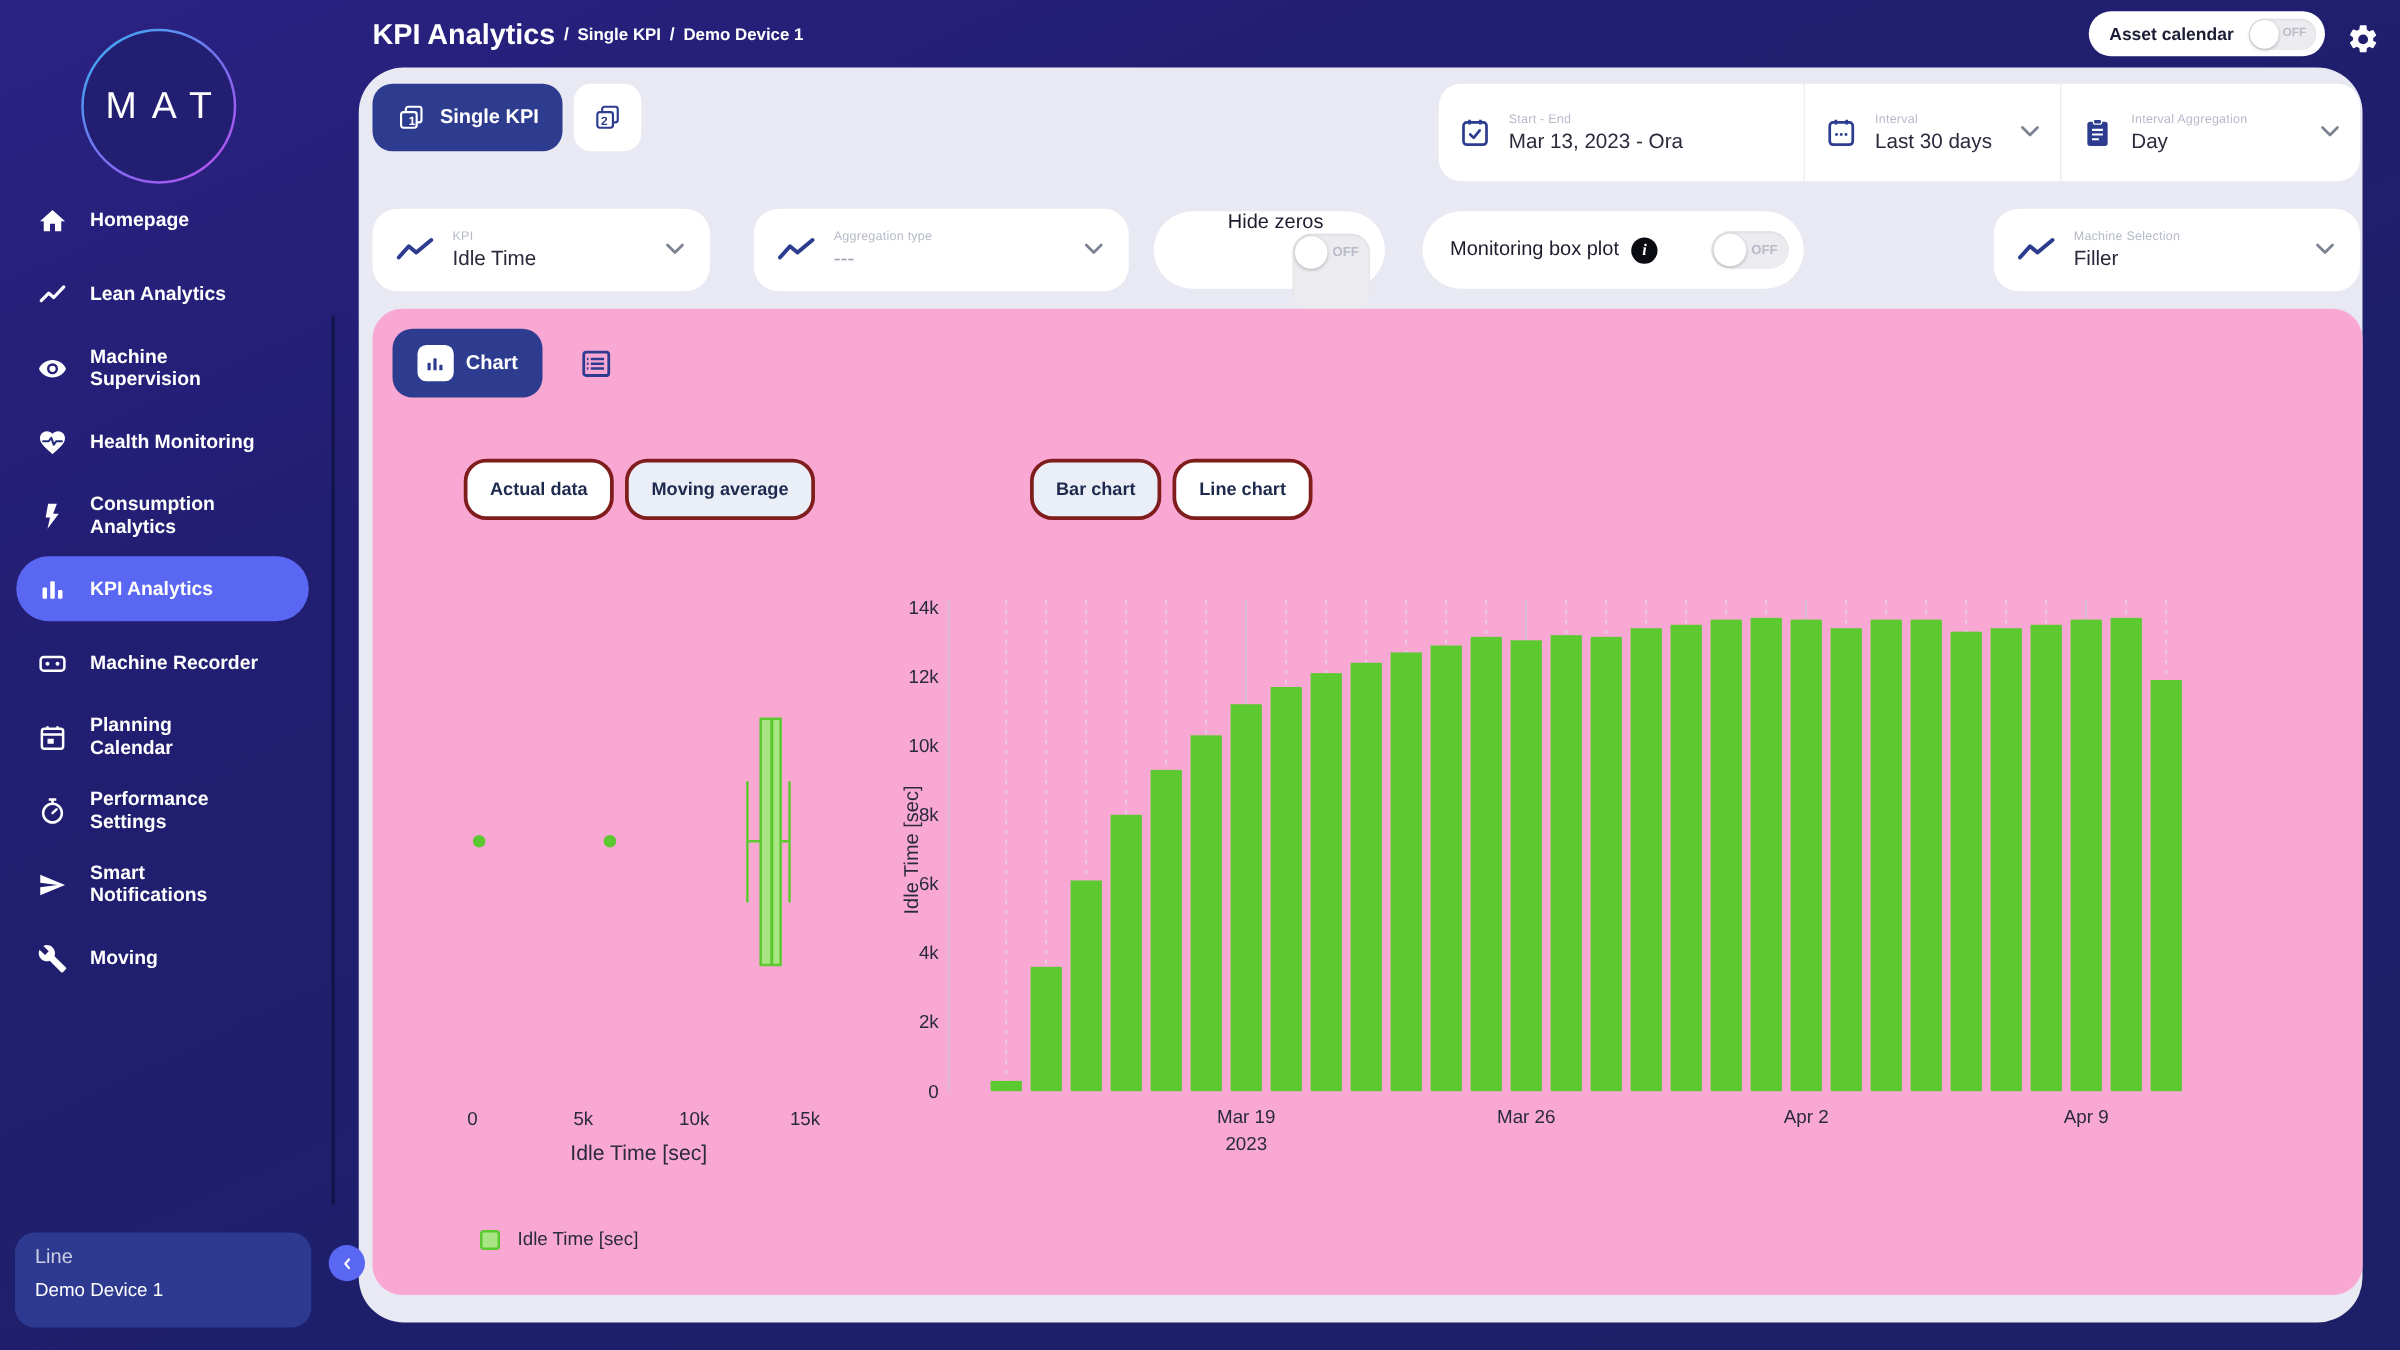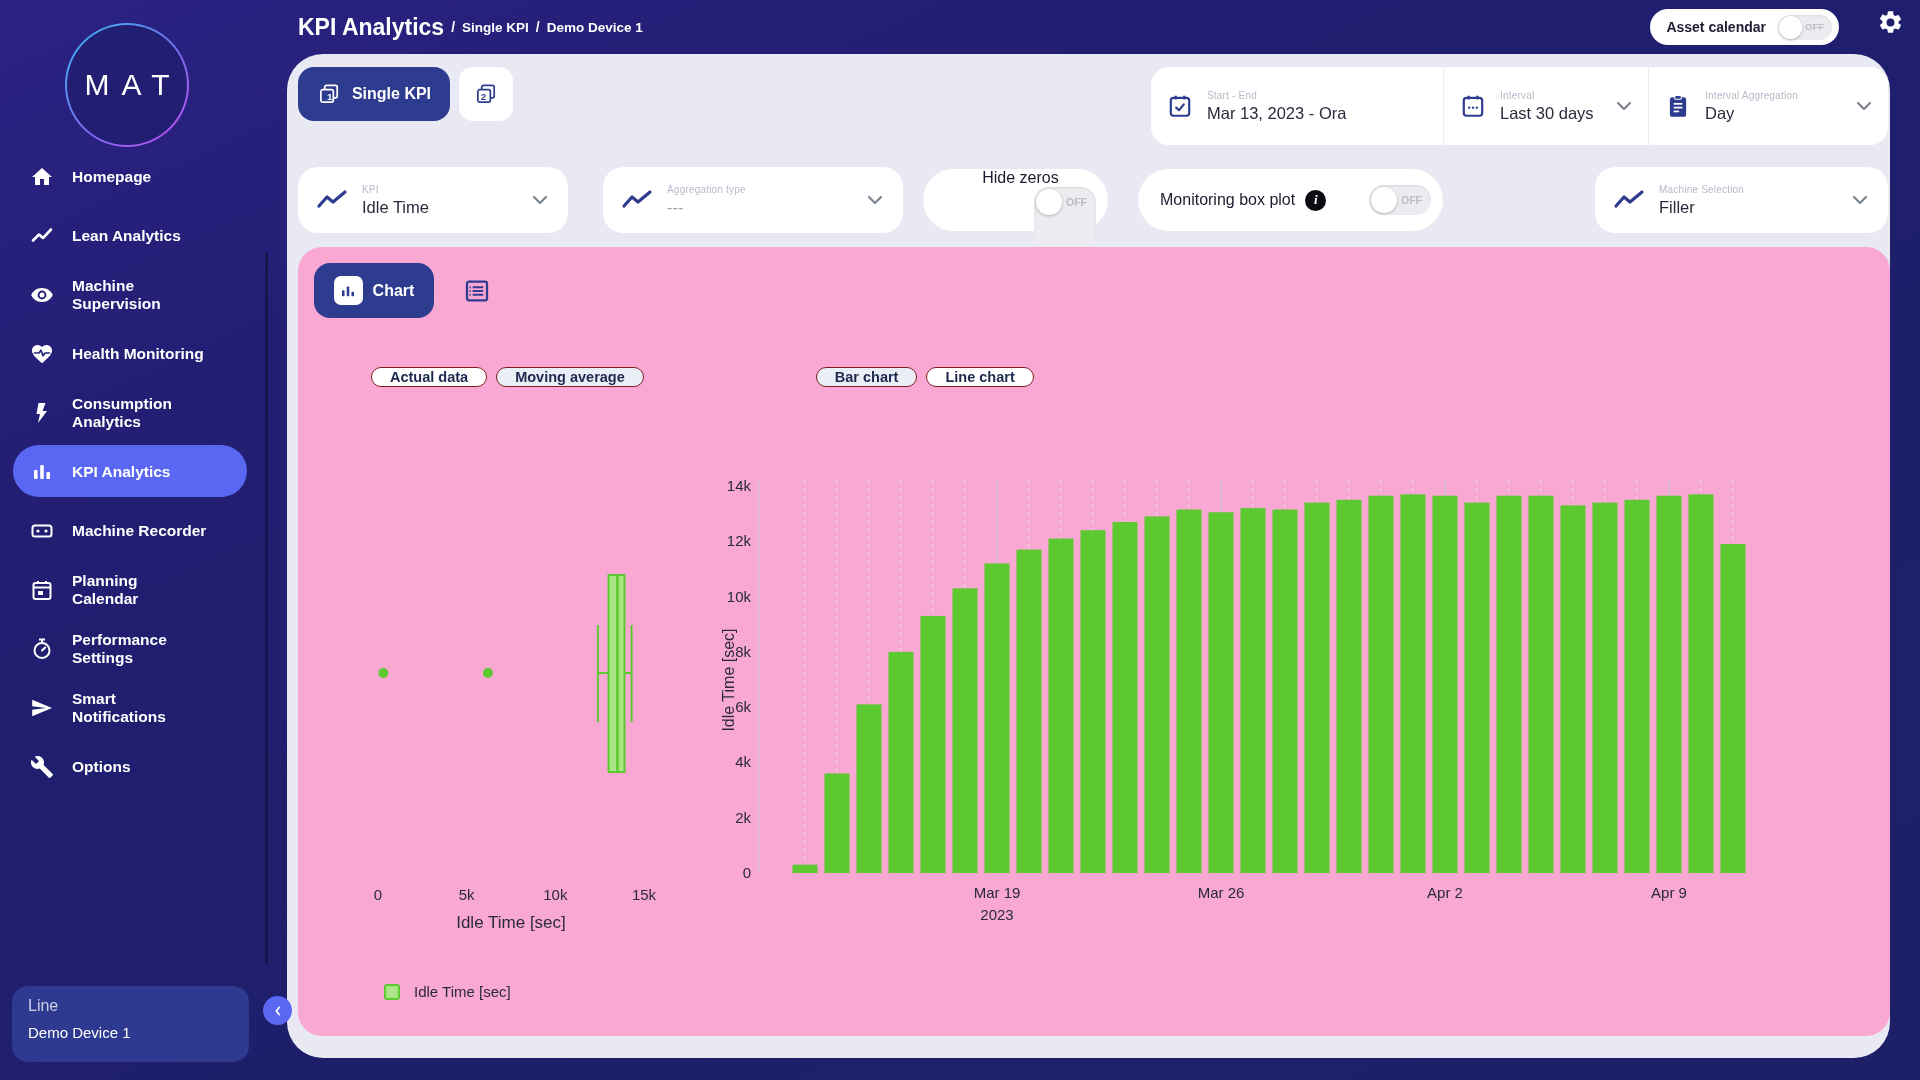--- a/index.html
+++ b/index.html
@@ -32,21 +32,21 @@
   .collapse-btn { position:absolute; left:263px; top:996px; width:29px; height:29px;
     border-radius:50%; background:#5a67f2; z-index:5; display:flex; align-items:center;
     justify-content:center; cursor:pointer; border:none; }
 
   
   .topbar { position:absolute; left:287px; top:0; width:1633px; height:54px;
     display:flex; align-items:center; padding:0 16px 0 11px; }
   .page-title { color:#fff; font-size:23px; font-weight:800; }
   .crumb-sep { color:#fff; font-size:14px; font-weight:700; margin:0 7px; }
   .crumb { color:#fff; font-size:13.5px; font-weight:700; }
-  .topbar-right { margin-left:auto; display:flex; align-items:flex-start;gap:21px; }
+  .topbar-right { margin-left:auto; display:flex; align-items:flex-end; }
   .asset-pill { height:36px; background:#fff; border-radius:18px; display:flex;
     align-items:center; padding:0 7px 0 16px; cursor:pointer; }
   .asset-pill .lbl { font-size:14px; font-weight:600; color:#1d1d35; margin-right:12px; }
   .toggle-sm { width:54px; height:25px; background:#ececf0; border-radius:13px;
     position:relative; box-shadow:inset 0 1px 2px rgba(0,0,0,.08); }
   .toggle-sm .knob { position:absolute; left:1px; top:1px; width:23px; height:23px;
     border-radius:50%; background:#fff; box-shadow:0 1px 3px rgba(0,0,0,.25); }
   .toggle-sm .state { position:absolute; right:8px; top:6px; font-size:9.5px;
     font-weight:700; color:#b9bcc6; }
   .gear { margin-left:17px; width:27px; height:27px; cursor:pointer; }
@@ -99,21 +99,21 @@
     background:#f9a8d4; border-radius:24px; }
   .btn-chart { position:absolute; left:16px; top:16px; width:120px; height:55px;
     background:#2e3c90; border:none; border-radius:16px; display:flex; align-items:center;
     justify-content:center; gap:10px; cursor:pointer; }
   .btn-chart span { color:#fff; font-size:16px; font-weight:700; }
   .mini-sq { width:29px; height:29px; background:#fff; border-radius:7px;
     display:flex; align-items:center; justify-content:center; }
   .btn-table { position:absolute; left:164px; top:29px; width:30px; height:30px;
     background:none; border:none; cursor:pointer; }
   .pills-row { position:absolute; left:73px; top:120px; display:flex; gap:9px; }
-  .pill-btn { height:20px; border-radius:18px; border:1px solid #7f1d1d;
+  .pill-btn { height:49px; border-radius:18px; border:3px solid #7f1d1d;
     background:#fff; padding:0 18px; font-size:14.5px; font-weight:700; color:#1d2a4d;
     cursor:pointer; font-family:inherit; }
   .pill-btn.alt { background:#eaeef7; }
   .pill-spacer { width:154px; }
   .legend { position:absolute; left:86px; top:736px; display:flex; align-items:center; gap:14px; }
   .legend-swatch { width:16px; height:16px; background:#a9e583; border:2px solid #5bc92f;
     border-radius:3px; }
   .legend-label { font-size:15px; color:#2a2a3c; }
   #boxplot-svg { position:absolute; left:0; top:180px; }
   #bar-svg { position:absolute; left:420px; top:130px; }
@@ -226,21 +226,21 @@
       </span>
       <span class="nav-label">Smart
 Notifications</span>
     </div>
     <div class="nav-item">
       <span class="nav-icon">
         <svg viewBox="0 0 24 24" width="24" height="24">
             <path d="M22.7 19l-9.1-9.1c.9-2.3.4-5-1.5-6.9C10.1 1 7.1.6 4.7 1.7L9 6 6 9 1.6 4.7C.4 7.1.9 10.1 2.9 12.1c1.9 1.9 4.6 2.4 6.9 1.5l9.1 9.1c.4.4 1 .4 1.4 0l2.3-2.3c.5-.4.5-1.1.1-1.4z" fill="#fff"></path>
           </svg>
       </span>
-      <span class="nav-label">Options</span>
+      <span class="nav-label">Moving</span>
     </div>
   </nav>
 
   <span class="scroll-line"></span>
 
   <div class="device-card">
     <div class="device-type">Line</div>
     <div class="device-name">Demo Device 1</div>
   </div>
   <button class="collapse-btn">

